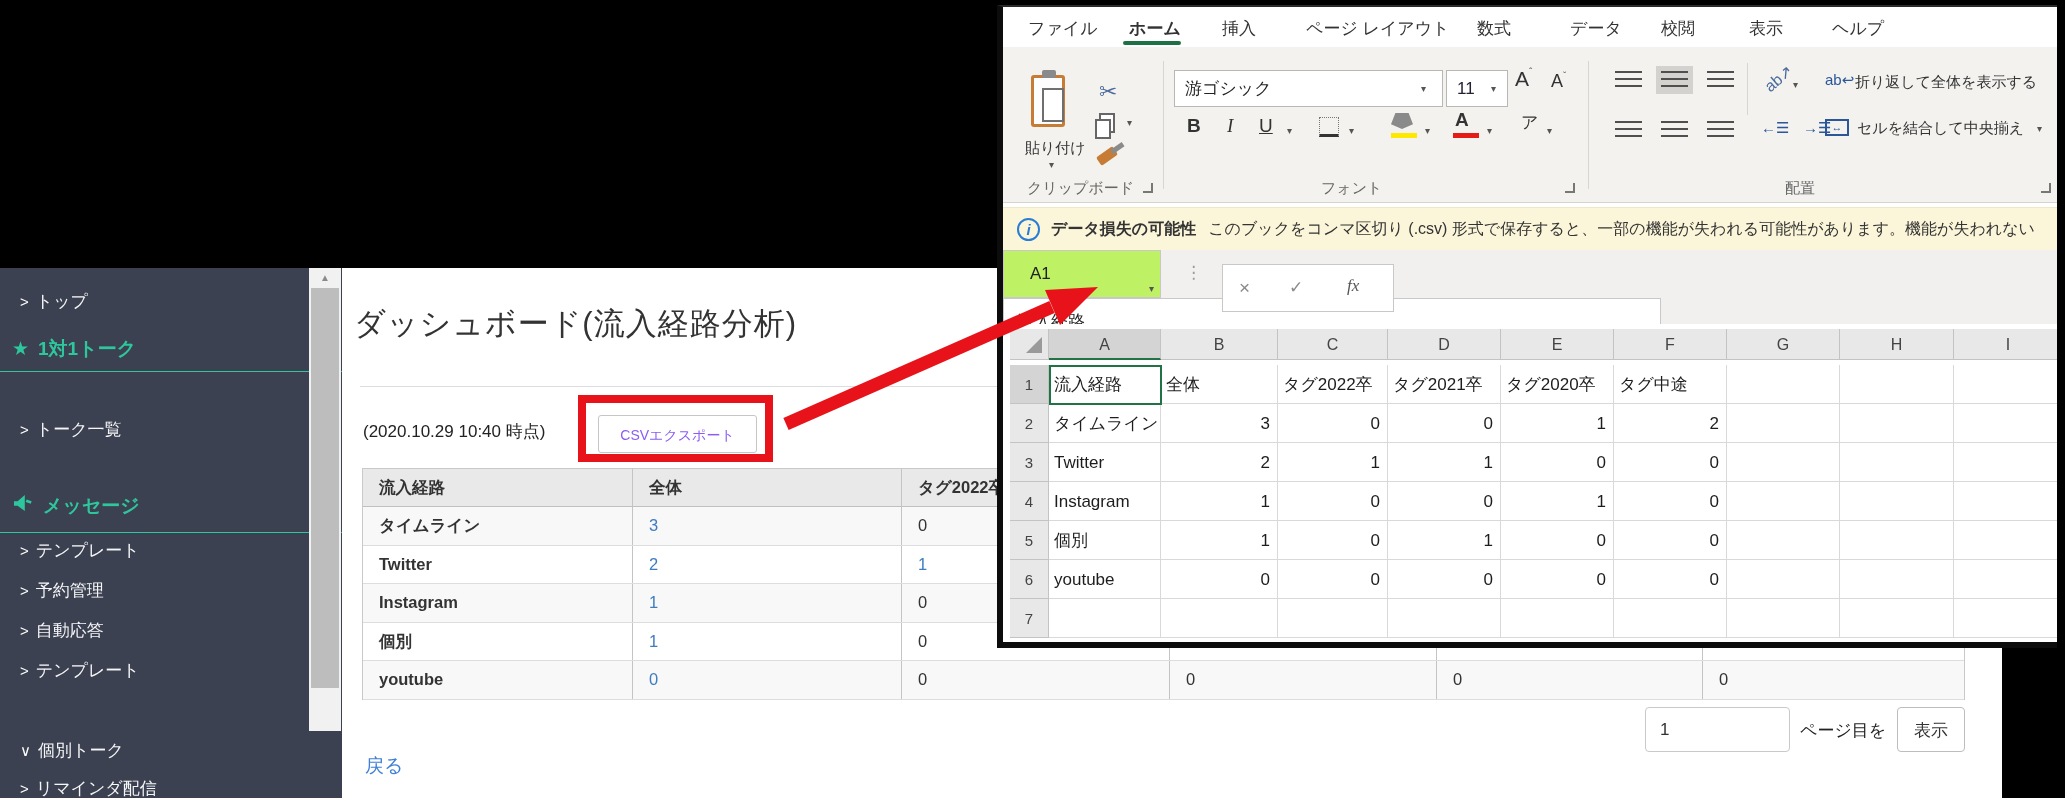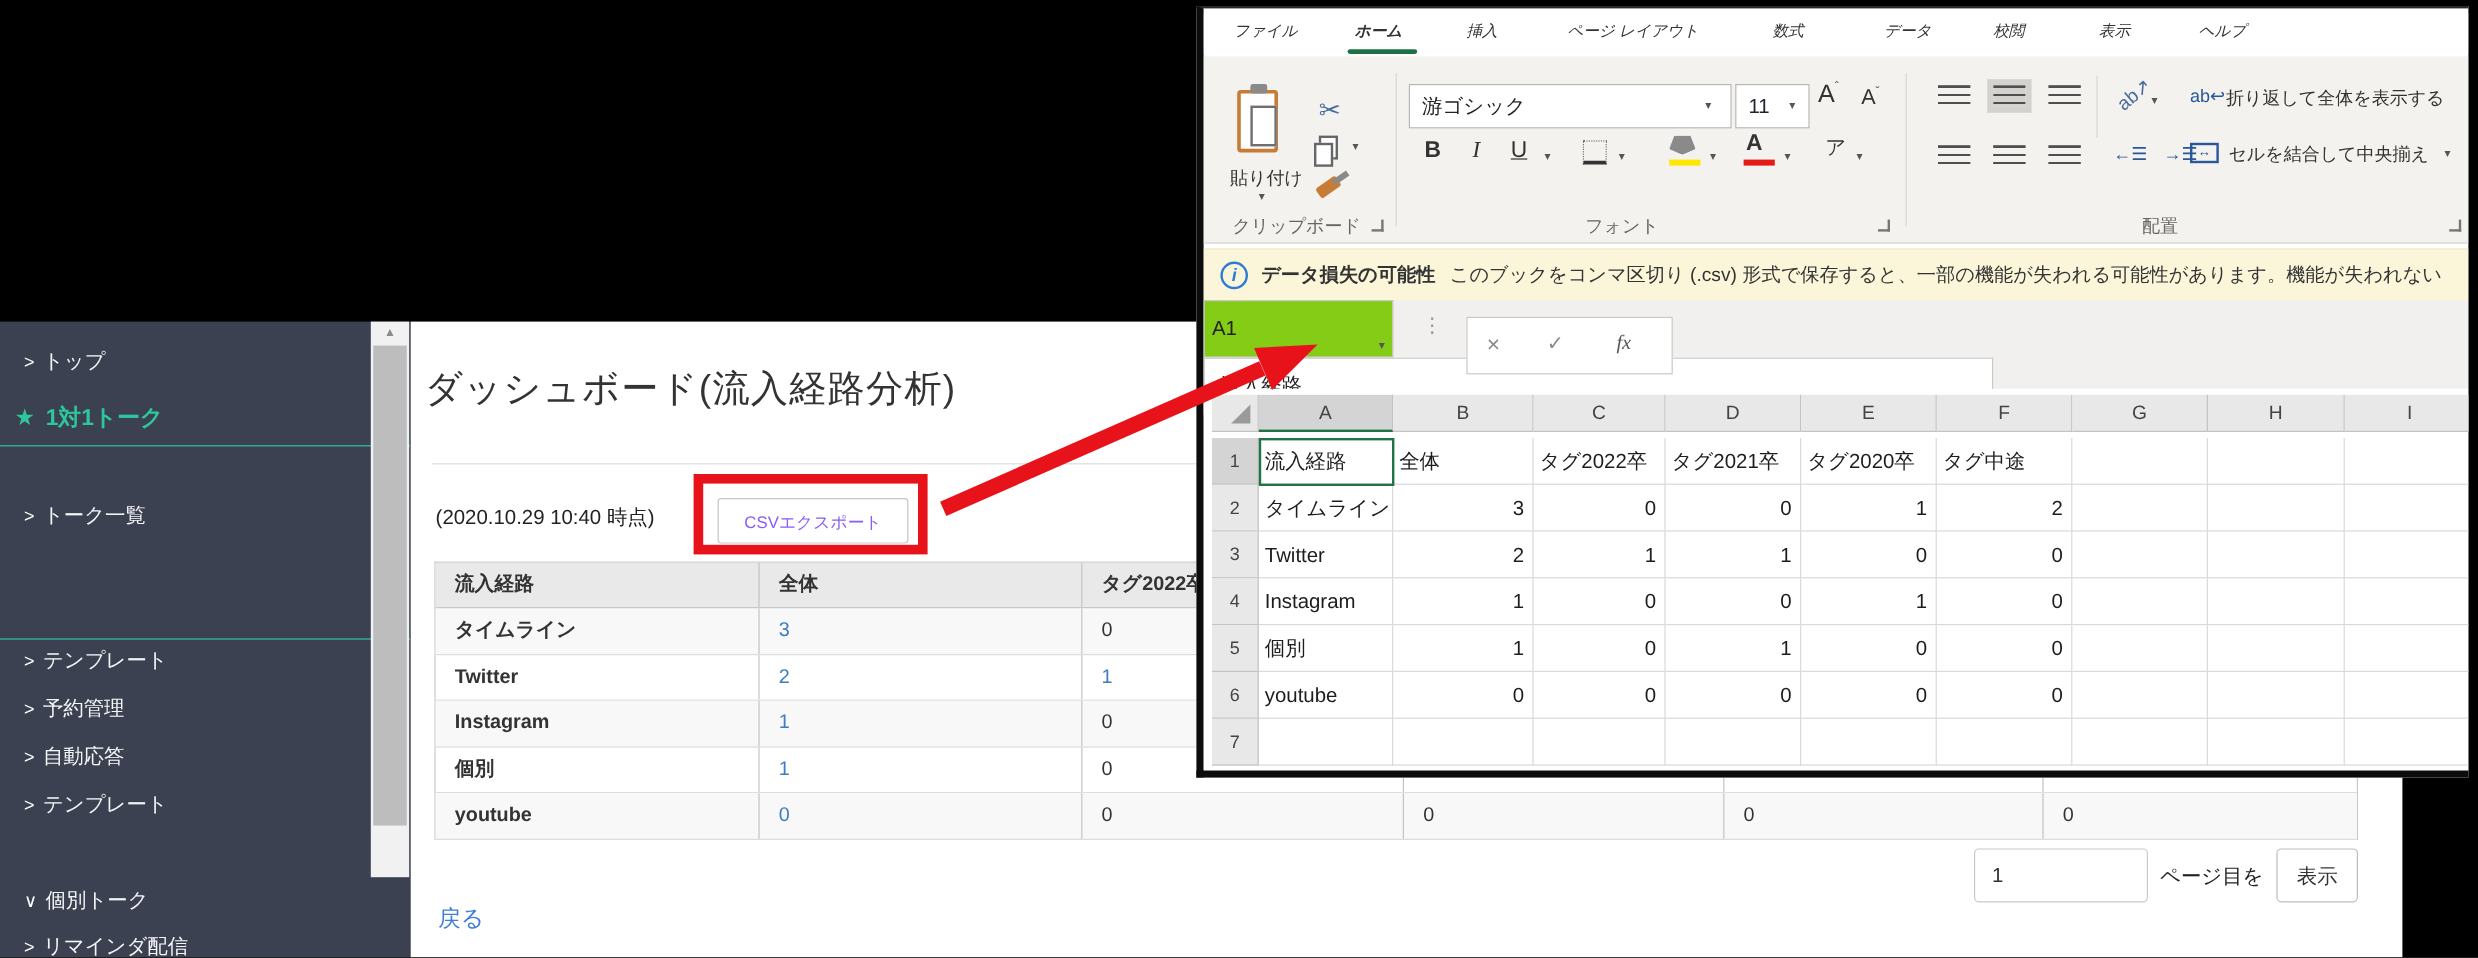--- a/index.html
+++ b/index.html
@@ -38,21 +38,21 @@
   .trow.body .tcell{height:37.6px;line-height:37.6px;}
 
   #pager-input{left:1645px;top:707px;width:145px;height:45px;border:1px solid #c9c9c9;border-radius:4px;font-size:17px;color:#333;padding-left:14px;background:#fff;}
   #pager-label{left:1800px;top:719px;font-size:17px;color:#222;white-space:nowrap;}
   #pager-btn{left:1897px;top:707px;width:68px;height:45px;background:#fff;border:1px solid #bdbdbd;border-radius:4px;font-size:17px;color:#333;text-align:center;line-height:43px;cursor:pointer;}
   #back-link{left:365px;top:753px;font-size:19px;color:#3f7fd6;cursor:pointer;}
 
   
   #excel{left:997px;top:5px;width:1060px;height:643px;background:#fff;border-left:6px solid #0c0c0c;border-bottom:6px solid #0c0c0c;border-top:2px solid #2a2a2a;overflow:hidden;z-index:30;}
   #xl-menu{left:0;top:4px;width:1054px;height:34px;background:#fff;}
-  .xl-tab{position:absolute;top:6px;font-size:13px;color:#333;white-space:nowrap;cursor:pointer;font-style:italic;}
+  .xl-tab{position:absolute;top:6px;font-size:17px;color:#333;white-space:nowrap;cursor:pointer;}
   #xl-tab-underline{left:120px;top:34px;width:58px;height:4px;background:#1e7145;border-radius:2px;}
   #xl-ribbon{left:0;top:40px;width:1054px;height:156px;background:#f3f2ef;border-bottom:1px solid #d5d3d0;}
   .vsep{position:absolute;top:14px;width:0;height:128px;border-left:1px solid #d8d6d3;}
   .glabel{position:absolute;top:132px;font-size:15px;color:#666;white-space:nowrap;}
   .launcher{position:absolute;width:10px;height:10px;border-right:2px solid #777;border-bottom:2px solid #777;cursor:pointer;}
   .drop{color:#555;font-size:10px;}
   
   #ic-clip{left:28px;top:28px;width:34px;height:52px;border:3px solid #c77c35;border-radius:3px;background:#fdfdfd;cursor:pointer;}
   #ic-clip-top{left:8px;top:-8px;width:14px;height:8px;background:#8a8a8a;border-radius:2px;}
   #ic-clip-page{left:8px;top:10px;width:22px;height:34px;background:#fff;border:2px solid #6f6f6f;}
@@ -95,21 +95,21 @@
   #ic-merge{left:822px;top:72px;width:24px;height:17px;border:2px solid #2b579a;color:#2b579a;font-size:11px;text-align:center;line-height:13px;cursor:pointer;}
   #merge-label{left:854px;top:72px;font-size:15px;color:#333;white-space:nowrap;cursor:pointer;}
   #merge-drop{left:1034px;top:76px;}
   
   #xl-warning{left:0;top:200px;width:1054px;height:43px;background:#fbf6d9;border-top:1px solid #eee8c8;display:flex;align-items:center;overflow:hidden;white-space:nowrap;}
   #warn-icon{flex:0 0 auto;margin-left:14px;width:23px;height:23px;border:2px solid #2a7cd4;border-radius:50%;color:#2a7cd4;font-size:15px;font-weight:bold;text-align:center;line-height:20px;font-style:italic;}
   #warn-title{margin-left:11px;font-size:16px;font-weight:bold;color:#333;}
   #warn-body{margin-left:12px;font-size:16px;color:#333;}
   
   #xl-formula-strip{left:0;top:243px;width:1054px;height:74px;background:#f1f0ee;}
-  #name-box{left:11px;top:14px;width:158px;height:48px;background:#84cc16;border:1px solid #c8c8c8;font-size:17px;color:#222;line-height:46px;padding-left:6px;cursor:text;}
+  #name-box{left:11px;top:14px;width:158px;height:48px;background:#bef264;border:1px solid #c8c8c8;font-size:17px;color:#222;line-height:46px;padding-left:26px;cursor:text;}
   #name-drop{left:146px;top:33px;}
   #dots-sep{left:182px;top:12px;color:#9a9a9a;font-size:17px;letter-spacing:0;}
   #fx-box{left:219px;top:14px;width:172px;height:48px;background:#fff;border:1px solid #c8c8c8;}
   #fx-cancel{left:16px;top:12px;font-size:19px;color:#8a8a8a;cursor:pointer;}
   #fx-enter{left:66px;top:12px;font-size:17px;color:#8a8a8a;cursor:pointer;}
   #fx-fx{left:124px;top:11px;font-size:17px;color:#555;font-style:italic;font-family:"Liberation Serif","DejaVu Serif",serif;cursor:pointer;}
   #formula-box{left:396px;top:14px;width:658px;height:48px;background:#fff;border:1px solid #c8c8c8;font-size:17px;color:#222;line-height:46px;padding-left:13px;cursor:text;}
   
   #xl-grid{left:0;top:317px;width:1054px;height:318px;background:#fff;}
   #corner-box{left:7px;top:5px;width:39px;height:31px;background:#e8e8e8;border-right:1px solid #c3c3c3;border-bottom:1px solid #c3c3c3;}
@@ -133,20 +133,24 @@
 <div id="canvas">
 
   <div id="page" class="abs"></div>
 
   <div id="sidebar" class="abs">
     <div class="side-divider" style="top:103px"></div>
     <div class="side-divider" style="top:264px"></div>
   <div class="side-item" style="top: 20px;"><span class="chev">&gt;</span><span>トップ</span></div>
       <div class="side-item section" style="top: 67px;"><span class="ic">★</span><span>1対1トーク</span></div>
       <div class="side-item" style="top: 148px;"><span class="chev">&gt;</span><span>トーク一覧</span></div>
+      <div class="side-item section" style="top: 224px;"><span class="ic"><svg width="22" height="18" viewBox="0 0 24 20">
+            <path d="M2 8v5h4l8 6V1L6 8H2z" fill="#2ec79d"></path>
+            <rect x="16" y="6" width="6" height="3" fill="#2ec79d" transform="rotate(20 16 6)"></rect>
+          </svg></span><span>メッセージ</span></div>
       <div class="side-item" style="top: 269px;"><span class="chev">&gt;</span><span>テンプレート</span></div>
       <div class="side-item" style="top: 309px;"><span class="chev">&gt;</span><span>予約管理</span></div>
       <div class="side-item" style="top: 349px;"><span class="chev">&gt;</span><span>自動応答</span></div>
       <div class="side-item" style="top: 389px;"><span class="chev">&gt;</span><span>テンプレート</span></div>
       <div class="side-item" style="top: 469px;"><span class="chev">∨</span><span>個別トーク</span></div>
       <div class="side-item" style="top: 507px;"><span class="chev">&gt;</span><span>リマインダ配信</span></div>
     </div>
   <div id="side-scrollbar" class="abs">
     <div id="side-scroll-up" class="abs">▲</div>
     <div id="side-scroll-thumb" class="abs"></div>

